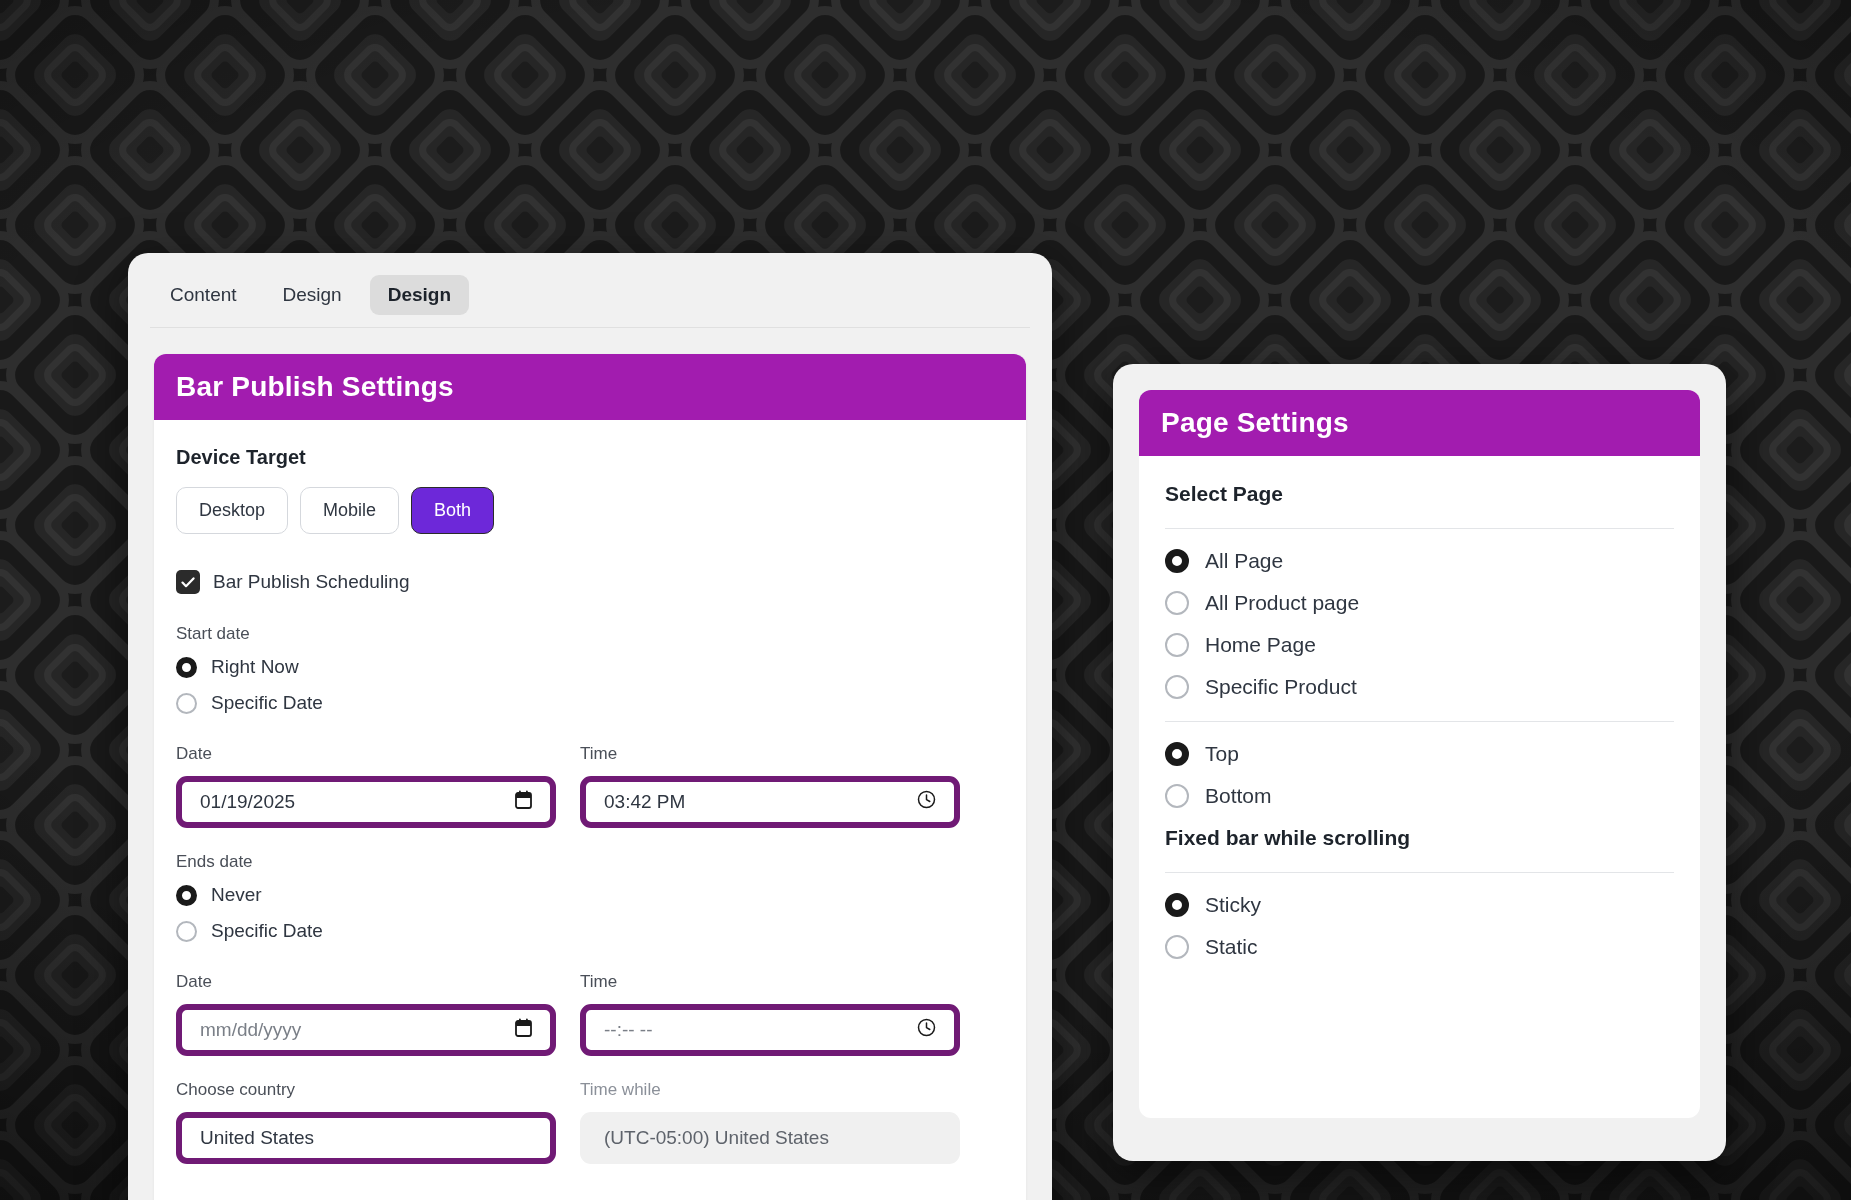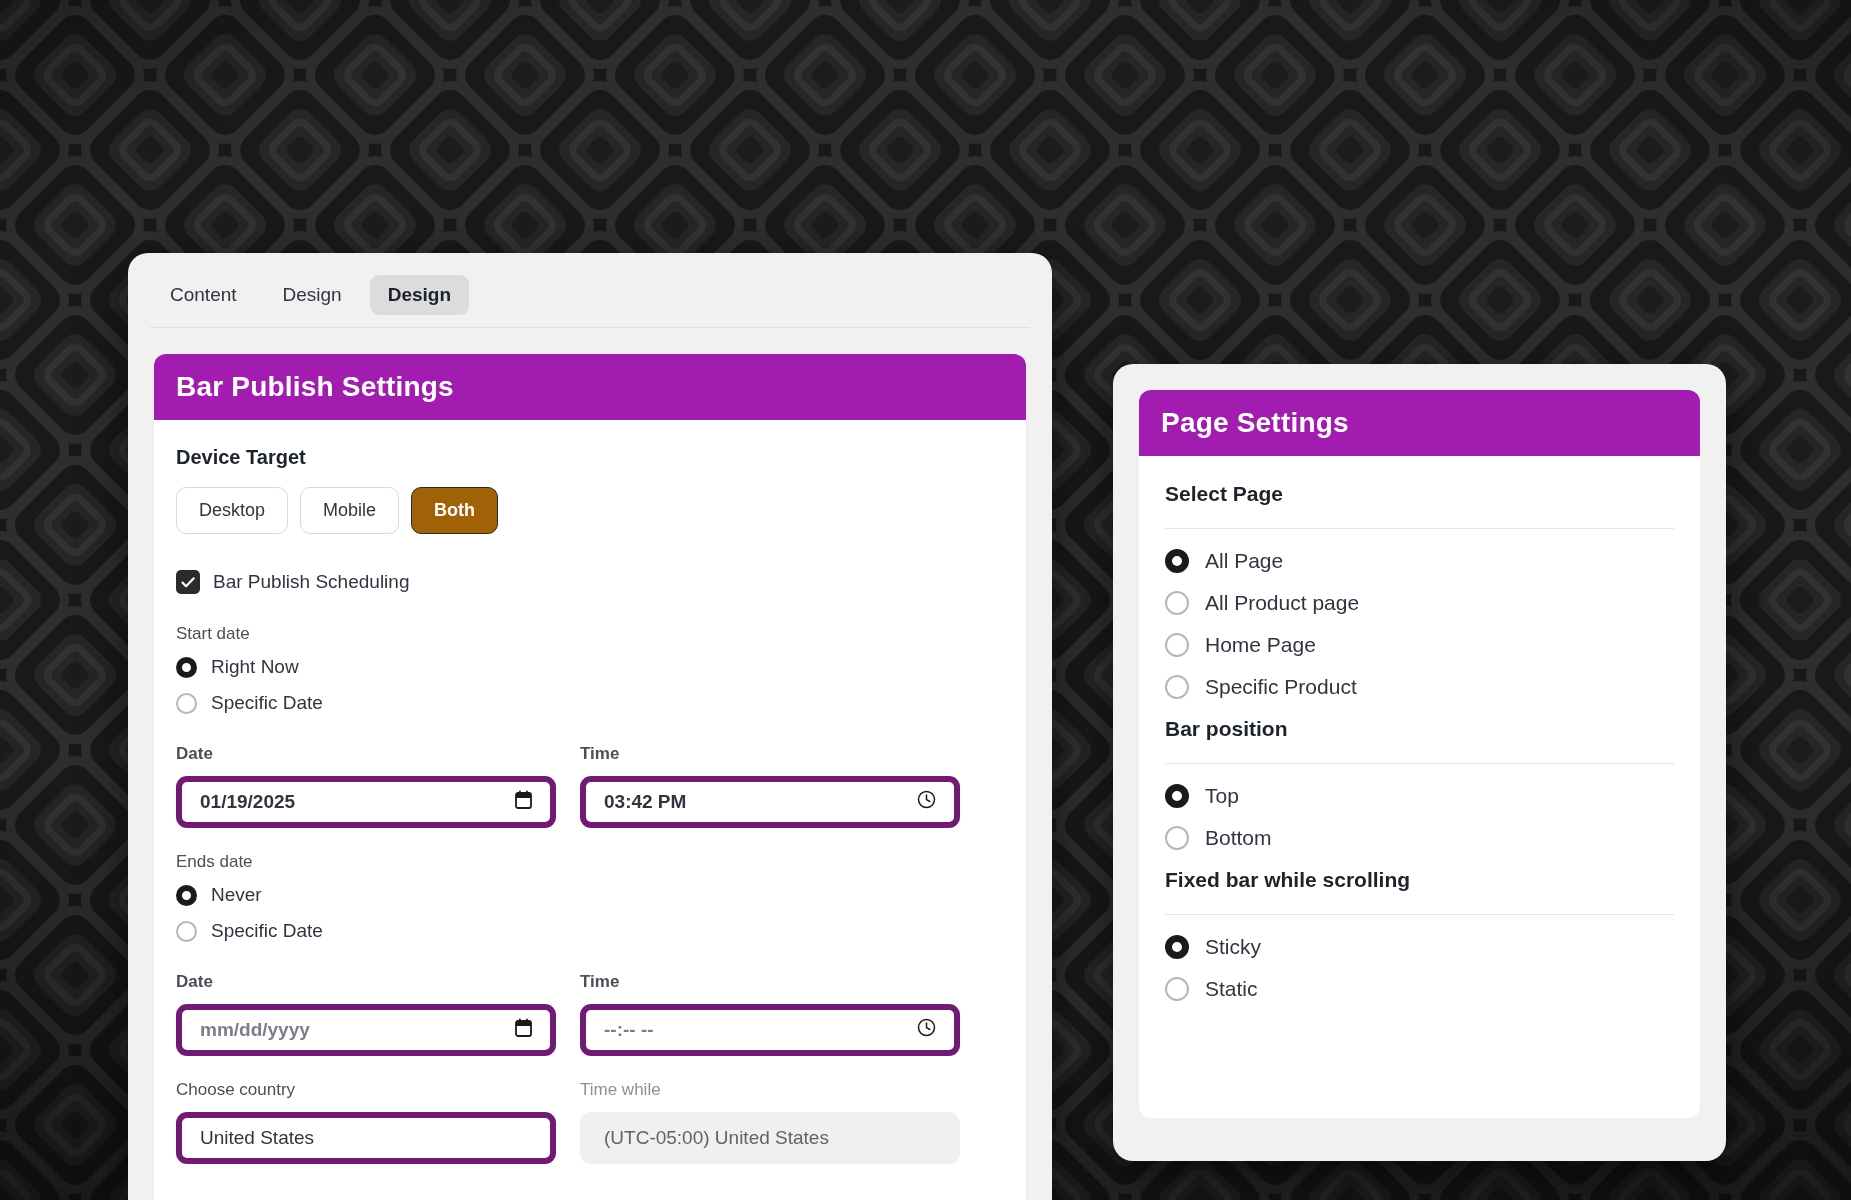--- a/index.html
+++ b/index.html
@@ -107,24 +107,24 @@
     font-size: 18px;
     padding: 12px 22px;
     border-radius: 10px;
     border: 1px solid #d5d8dd;
     background: #ffffff;
     color: #2f3641;
     cursor: pointer;
     font-family: "Liberation Sans", sans-serif;
   }
   .pill.active {
-    background: #a16207;
+    background: #6d28d9;
     border-color: #2b2b2b;
     color: #ffffff;
-    font-weight: bold;
+    font-weight: normal;
   }
 
   
   .check-row { display: flex; align-items: center; gap: 13px; margin-bottom: 30px; }
   .cbox {
     width: 24px; height: 24px;
     border-radius: 5px;
     background: #2b2b2b;
     display: flex; align-items: center; justify-content: center;
     flex: none;
@@ -168,21 +168,21 @@
     border-radius: 11px;
     padding: 0 18px;
     background: #ffffff;
     font-size: 19px;
     color: #2f3641;
   }
   .inp.placeholder { color: #7a7f87; }
   .inp.readonly { background: #f0f0f0; border-color: transparent; color: #5e636b; }
   .inp .icon { flex: none; margin-left: 8px; }
 
-  .mt-section { margin-top: 30px; font-weight: bold; }
+  .mt-section { margin-top: 30px; }
 
   
   #right-panel {
     position: absolute;
     left: 1113px;
     top: 364px;
     width: 613px;
     height: 797px;
     background: #f1f1f1;
     border-radius: 20px;
@@ -409,21 +409,20 @@
       </div>
       <div class="rp-radio-row">
         <span class="rp-radio"></span>
         <span class="rp-radio-label">Home Page</span>
       </div>
       <div class="rp-radio-row">
         <span class="rp-radio"></span>
         <span class="rp-radio-label">Specific Product</span>
       </div>
 
-      <div class="rp-heading">Bar position</div>
       <div class="hr"></div>
 
       <div class="rp-radio-row">
         <span class="rp-radio checked"></span>
         <span class="rp-radio-label">Top</span>
       </div>
       <div class="rp-radio-row">
         <span class="rp-radio"></span>
         <span class="rp-radio-label">Bottom</span>
       </div>

